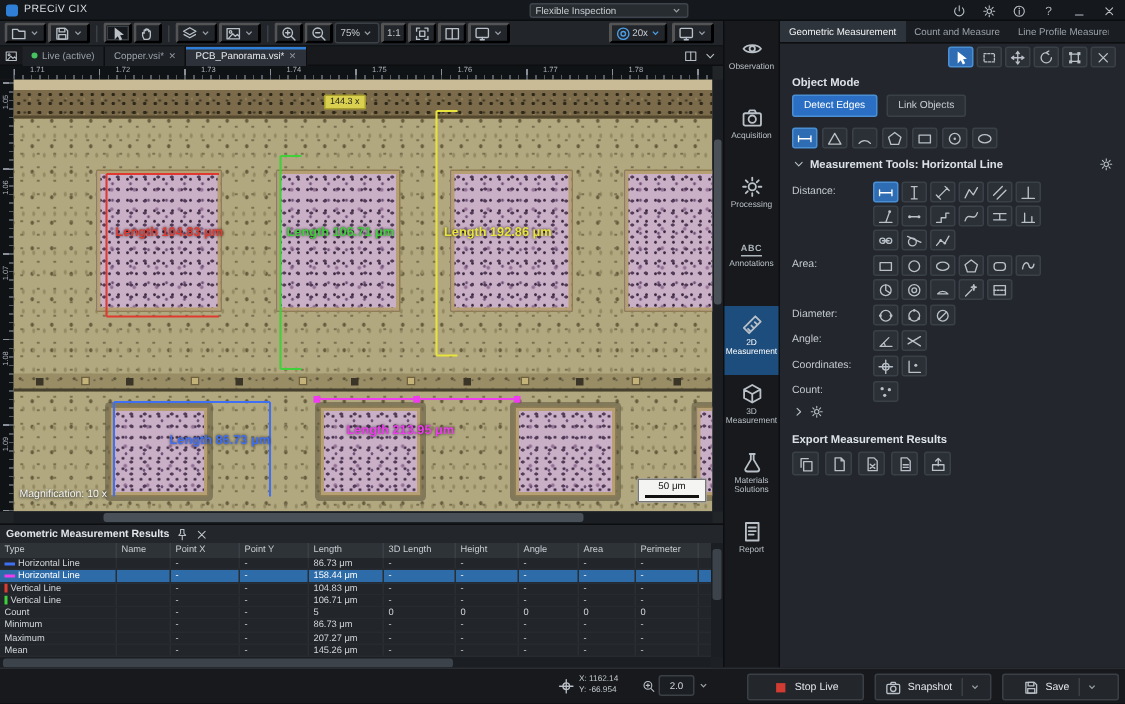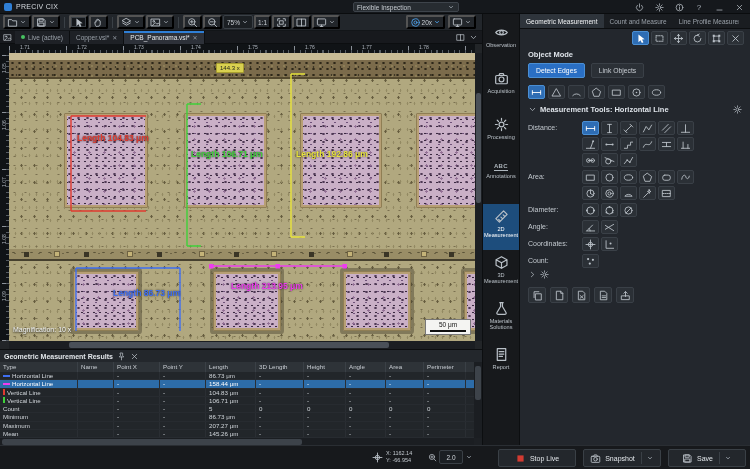--- a/index.html
+++ b/index.html
@@ -504,21 +504,21 @@
           <path d="M67 215 V278 M67 215 H171 M171 215 V278"></path>
         </g>
         <g stroke="#ee3cee" stroke-width="1.4" fill="none">
           <path d="M202 213 H336"></path>
           <rect x="200" y="211" width="4.5" height="4.5" fill="#ee3cee" stroke="none"></rect>
           <rect x="266.5" y="211" width="4.5" height="4.5" fill="#ee3cee" stroke="none"></rect>
           <rect x="333.5" y="211" width="4.5" height="4.5" fill="#ee3cee" stroke="none"></rect>
         </g>
       </svg>
 
-      <div class="meas-label" style="left: 68px; top: 80px; color: rgb(224, 58, 48);">Length 104.83 μm</div>
+      <div class="meas-label" style="left: 68px; top: 96px; color: rgb(224, 58, 48);">Length 104.83 μm</div>
       <div class="meas-label" style="left: 182px; top: 96px; color: rgb(63, 208, 58);">Length 106.71 μm</div>
       <div class="meas-label" style="left: 287px; top: 96px; color: rgb(232, 228, 60);">Length 192.86 μm</div>
       <div class="meas-label" style="left: 72px; top: 235px; color: rgb(63, 111, 242); padding-left: 32px;">Length 86.73 μm</div>
       <div class="meas-label" style="left: 222px; top: 228px; color: rgb(238, 60, 238);">Length 213.95 μm</div>
 
       <div id="zoom-badge">144.3 x</div>
       <div id="mag-overlay">Magnification:  10 x</div>
       <div id="scalebar">
         <span class="sb-text">50 μm</span>
         <span class="sb-bar"></span>
@@ -1232,20 +1232,21 @@
       <span id="aux-gear">
           <svg viewBox="0 0 16 16" class="ic small">
             <g fill="none" stroke="currentColor" stroke-width="1.3" stroke-linecap="round" stroke-linejoin="round">
               <circle cx="8" cy="8" r="2.6"></circle>
               <path d="M8 1.5 V3.5 M8 12.5 V14.5 M1.5 8 H3.5 M12.5 8 H14.5 M3.4 3.4 L4.8 4.8 M11.2 11.2 L12.6 12.6 M12.6 3.4 L11.2 4.8 M4.8 11.2 L3.4 12.6"></path>
             </g>
           </svg>
         </span>
     </div>
 
+    <div class="sec-title">Export Measurement Results</div>
     <div id="export-tools">
         <button class="sqbtn exp">
           <svg viewBox="0 0 16 16" class="ic ">
             <g fill="none" stroke="currentColor" stroke-width="1.3" stroke-linecap="round" stroke-linejoin="round">
               <rect x="5.5" y="5.5" width="8" height="9"></rect>
               <path d="M3 11 V2.5 H10"></path>
             </g>
           </svg>
         </button>
         <button class="sqbtn exp">

